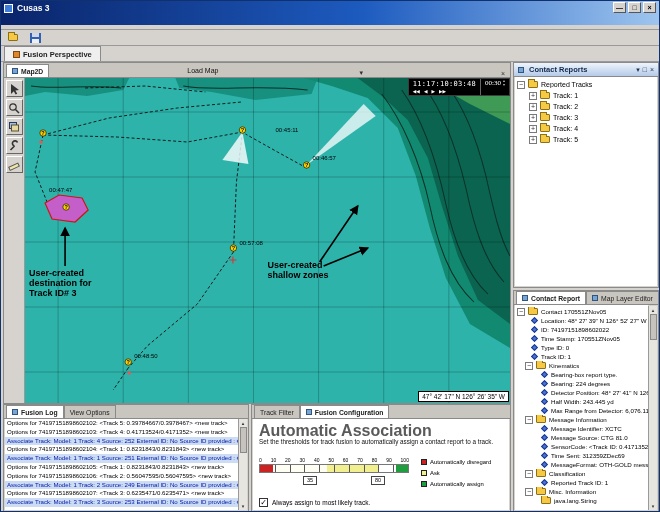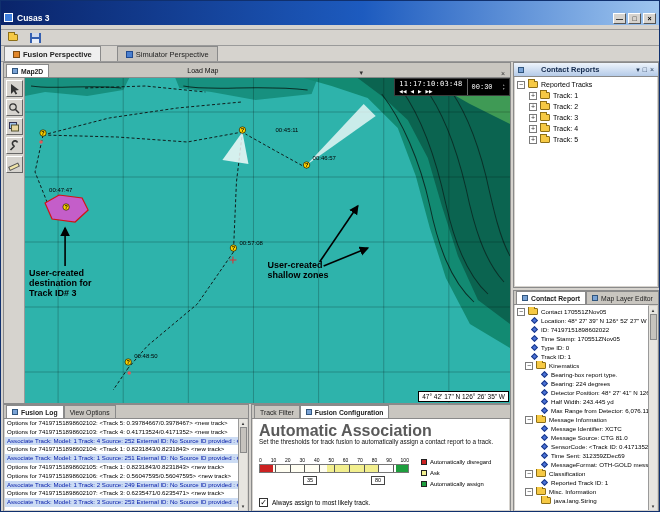--- a/index.html
+++ b/index.html
@@ -1,35 +1,35 @@
 <!DOCTYPE html>
 <html><head>
 <meta charset="utf-8">
 <style>
 *{box-sizing:border-box;margin:0;padding:0}
 body{font-family:"Liberation Sans",sans-serif;background:#6b6b6b}
 #app{width:660px;height:512px;position:relative;background:#d6d3ce;border:1px solid #10306e;overflow:hidden}
 
-.titlebar{position:absolute;left:0;top:0;width:100%;height:15px;background:linear-gradient(90deg,#0a246a 0%,#1d5bbf 55%,#9ec5ef 100%);color:#fff;display:flex;align-items:flex-start;padding:12px 3px;font-size:8.5px;font-weight:bold}
+.titlebar{position:absolute;left:0;top:0;width:100%;height:15px;background:linear-gradient(90deg,#0a246a 0%,#1d5bbf 55%,#9ec5ef 100%);color:#fff;display:flex;align-items:flex-end;padding:12px 3px;font-size:8.5px;font-weight:bold}
 .appicon{width:9px;height:9px;background:#3d7ddb;border:1px solid #fff;margin-right:4px;flex:none}
 .win-btns{margin-left:auto;display:flex;gap:2px}
 .wbtn{width:13px;height:11px;background:#d6d3ce;border:1px solid #fff;border-right-color:#555;border-bottom-color:#555;color:#000;font-size:7px;line-height:9px;text-align:center}
 .menubar{position:absolute;top:15px;left:0;width:100%;height:13px;border-bottom:1px solid #fff;font-size:8px;display:flex;align-items:center;color:#000}
 .menu-item{padding:0 6px}
 .toolbar{position:absolute;top:28px;left:0;width:100%;height:17px;border-top:1px solid #9a9a9a;border-bottom:1px solid #9a9a9a;display:flex;align-items:center;padding:0 4px;gap:3px}
 .tbtn{width:18px;height:14px;display:flex;align-items:center;justify-content:center;border:1px solid transparent}
 .persp-row{position:absolute;top:45px;left:0;width:100%;height:16px;border-bottom:1px solid #9a9a9a;display:flex;align-items:flex-end;padding:0 3px}
 .ptab{height:15px;display:flex;align-items:center;gap:3px;padding:0 8px;font-size:7.5px;background:#c6c3be;border:1px solid #8a8a8a;border-bottom:none;margin-right:16px;color:#222}
 .ptab.active{background:#efefef;font-weight:bold}
 .ticon{width:7px;height:7px;background:#e0862a;border:1px solid #7c4a10;flex:none}
 .ticon.blue{background:#4a7fd0;border-color:#204a90}
 .ticon2{width:6px;height:6px;background:#7aa3d6;border:1px solid #31567e;flex:none}
 
 .panel{position:absolute;background:#d6d3ce;border:1px solid #8a8a8a}
-.ptitle{height:14px;background:linear-gradient(#eef4fc,#b5cbe8);display:flex;align-items:center;padding:0 4px;font-size:7.5px;font-weight:bold;color:#12294d;gap:17px;border-bottom:1px solid #8a8a8a}
+.ptitle{height:14px;background:linear-gradient(#eef4fc,#b5cbe8);display:flex;align-items:center;padding:0 4px;font-size:7.5px;font-weight:bold;color:#12294d;gap:5px;border-bottom:1px solid #8a8a8a}
 .mini{margin-left:auto;display:flex;gap:3px;font-size:7px;color:#1c3250;font-weight:normal}
 .mini span{cursor:default}
 .tabrow{height:14px;display:flex;align-items:flex-end;background:#c9c6c0;border-bottom:1px solid #8a8a8a;padding:0 2px}
 .tab{height:13px;display:flex;align-items:center;gap:3px;padding:0 5px;font-size:6.8px;background:#c9c6c0;border:1px solid #8a8a8a;border-bottom:none;color:#222;white-space:nowrap}
 .tab.active{background:#fff;font-weight:bold}
 .tab-mini{margin-left:auto;font-size:7px;color:#333;padding:0 3px}
 .content{position:absolute;left:1px;right:1px;bottom:1px;background:#fff;overflow:hidden}
 
 #map-panel{left:2px;top:61px;width:508px;height:342px}
 #map-panel .tabrow{height:15px}
@@ -37,21 +37,21 @@
 .map-body{position:absolute;top:15px;left:0;right:0;bottom:0;display:flex;background:#d6d3ce}
 .toolcol{width:21px;border-right:1px solid #9a9a9a;display:flex;flex-direction:column;align-items:center;padding-top:2px;gap:2px;flex:none}
 .mapbtn{width:17px;height:17px;background:#d6d3ce;border:1px solid #fff;border-right-color:#666;border-bottom-color:#666;display:flex;align-items:center;justify-content:center}
 .mapcanvas{position:relative;flex:1;overflow:hidden}
 .mapcanvas>svg{display:block;width:100%;height:100%}
 svg text{font-family:"Liberation Sans",sans-serif}
 .timebar{position:absolute;top:0;right:0;height:18px;background:#000;display:flex;color:#fff;border:1px solid #3c3c3c}
 .tb-left{display:flex;flex-direction:column;justify-content:center;padding:1px 4px}
 .tb-clock{font-size:7px;font-family:"DejaVu Sans Mono",monospace;line-height:8px;letter-spacing:.3px}
 .tb-btns{display:flex;gap:4px;font-size:4.6px;line-height:7px;color:#fff}
-.tb-right{border-left:1px solid #666;display:flex;align-items:center;padding:0 4px;font-size:7px;font-family:Liberation Mono, monospace;gap:10px}
+.tb-right{border-left:1px solid #666;display:flex;padding:0 4px;font-size:7px;font-family:Liberation Serif, serif;gap:2px}
 .tb-ud{display:flex;flex-direction:column;font-size:4px;line-height:4px;color:#bbb}
 .coordbox{position:absolute;right:1px;bottom:1px;background:#fff;border:1px solid #000;font-size:6.5px;padding:1px 3px;color:#000;white-space:nowrap}
 
 .tree{position:absolute;left:1px;right:1px;bottom:1px;background:#fff;overflow:hidden;padding:2px 0 0 0}
 .trow{display:flex;align-items:center;height:11px;white-space:nowrap;overflow:hidden;font-size:7px;color:#000}
 .trow.sm{height:9px;font-size:6.2px}
 .exp{width:8px;height:8px;flex:none;border:1px solid #7a7a7a;background:#fff;font-size:7px;line-height:6px;text-align:center;margin-right:3px;color:#333}
 .folder{width:10px;height:7px;flex:none;background:#f6c944;border:1px solid #8d6f17;position:relative;margin-right:3px;border-radius:0 1px 1px 1px}
 .folder::before{content:"";position:absolute;top:-3px;left:-1px;width:5px;height:2px;background:#f6c944;border:1px solid #8d6f17;border-bottom:none}
 .leaf{width:5px;height:5px;flex:none;margin:0 4px 0 1px;background:#4a72d8;border:1px solid #1c3a8a;transform:rotate(45deg)}
@@ -112,24 +112,20 @@
     <span class="tbtn">
         <span class="disk"></span>
       </span>
   </div>
 
   <div class="persp-row">
     <span class="ptab active">
       <span class="ticon"></span>
       <span>Fusion Perspective</span>
     </span>
-    <span class="ptab">
-      <span class="ticon blue"></span>
-      <span>Simulator Perspective</span>
-    </span>
   </div>
 
   <div class="panel" id="map-panel">
     <div class="tabrow">
       <span class="tab active">
         <span class="ticon2"></span>
         <span>Map2D</span>
       </span>
       <span class="loadmap">Load Map</span>
       <span class="tab-mini">▾</span>

